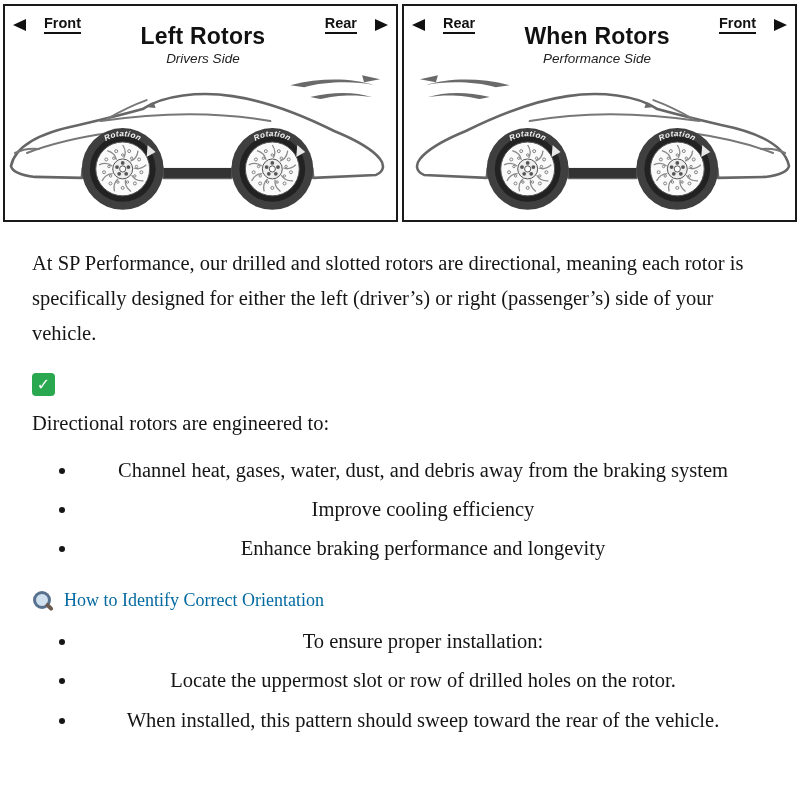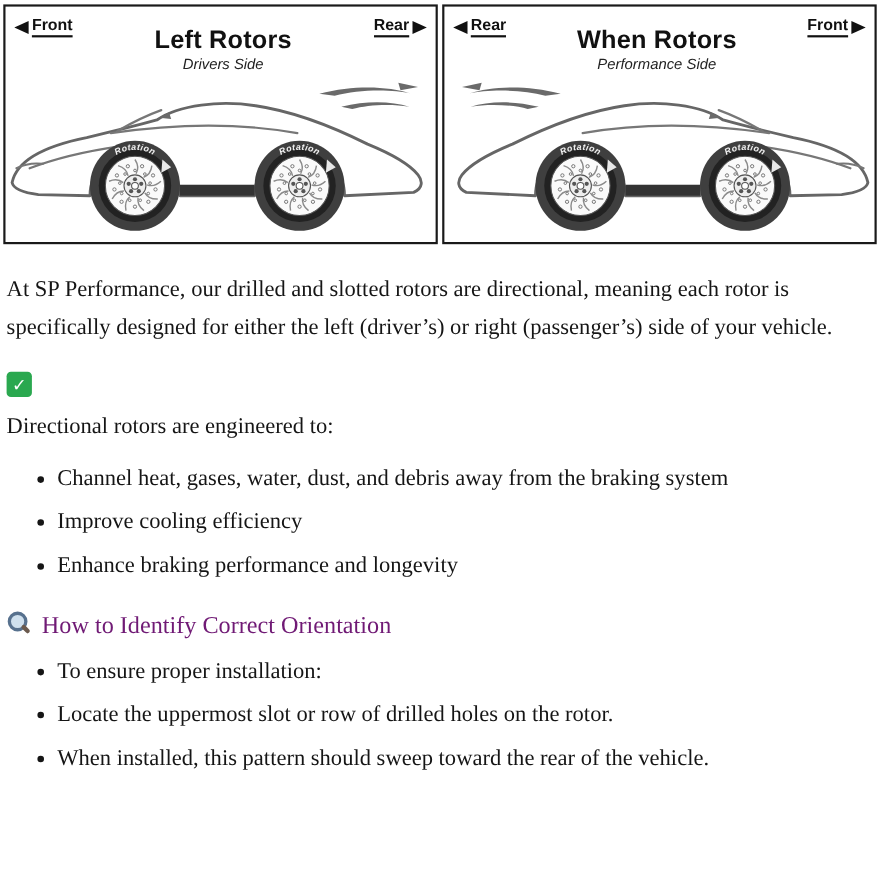--- a/index.html
+++ b/index.html
@@ -7,39 +7,39 @@
         font-family:"Liberation Serif", serif;box-sizing:border-box;}
 
   
   .diagram{display:flex;gap:4px;padding:4px 3px 6px;}
   .panel{flex:1;border:2px solid #1a1a1a;background:#fff;box-sizing:border-box;}
   .panel-header{display:flex;align-items:flex-start;justify-content:space-between;
                 padding:5px 8px 0;font-family:"Liberation Sans",sans-serif;}
   .panel-titles{text-align:center;flex:1;}
   .panel-title{font-size:23px;font-weight:800;color:#111;letter-spacing:.2px;margin-top:12px;}
   .panel-subtitle{font-size:13.5px;font-style:italic;font-weight:400;color:#222;margin-top:1px;}
-  .dir{display:flex;align-items:center;gap:3px;margin-top:4px;}
+  .dir{display:flex;align-items:center;gap:18px;margin-top:4px;}
   .dir-text{font-size:14.5px;font-weight:800;color:#111;
             border-bottom:2.5px solid #111;padding-bottom:1px;}
   .tri{width:0;height:0;border:6px solid transparent;}
   .tri-left{border-right:13px solid #111;border-left:none;}
   .tri-right{border-left:13px solid #111;border-right:none;}
   .car-svg{display:block;width:100%;height:152px;margin-top:2px;}
   .rot-text{fill:#f2f2f2;font:italic 700 8px "Liberation Sans",sans-serif;letter-spacing:.4px;}
 
   
-  .article{padding:10px 6px 0;}
+  .article{padding:10px 32px 0;}
   .intro{font-size:20.5px;line-height:1.7;margin:8px 0 14px;}
   .sec-head{display:flex;align-items:center;gap:10px;font-size:21px;font-weight:700;
             margin:22px 0 10px;}
-  .sec-head2{display:flex;align-items:flex-start;gap:10px;font-size:22px;font-weight:400;
-             margin:24px 0 12px;color:#701a75;}
+  .sec-head2{display:flex;align-items:flex-start;gap:10px;font-size:18px;font-weight:400;
+             margin:24px 0 12px;color:#0369a1;}
   .lead{font-size:20.5px;margin:16px 0 18px;}
   ul{margin:10px 0 6px;padding-left:46px;}
-  li{font-size:20.5px;line-height:1.68;margin:5px 0;}
+  li{font-size:20.5px;line-height:1.68;margin:5px 0;text-align:center;}
 
   .check-icon{display:inline-flex;align-items:center;justify-content:center;
               width:23px;height:23px;border-radius:4px;background:#2aa84f;
               color:#fff;font-weight:700;font-size:16px;flex:0 0 auto;
               font-family:"DejaVu Sans",sans-serif;}
   .mag-icon{position:relative;width:22px;height:22px;flex:0 0 auto;display:inline-block;}
   .mag-icon::before{content:"";position:absolute;left:1px;top:1px;width:12px;height:12px;
                     border:3px solid #57718e;border-radius:50%;background:#cfe0ee;}
   .mag-icon::after{content:"";position:absolute;width:9px;height:3.5px;background:#6b5a4e;
                    left:13px;top:15px;transform:rotate(45deg);border-radius:2px;}

